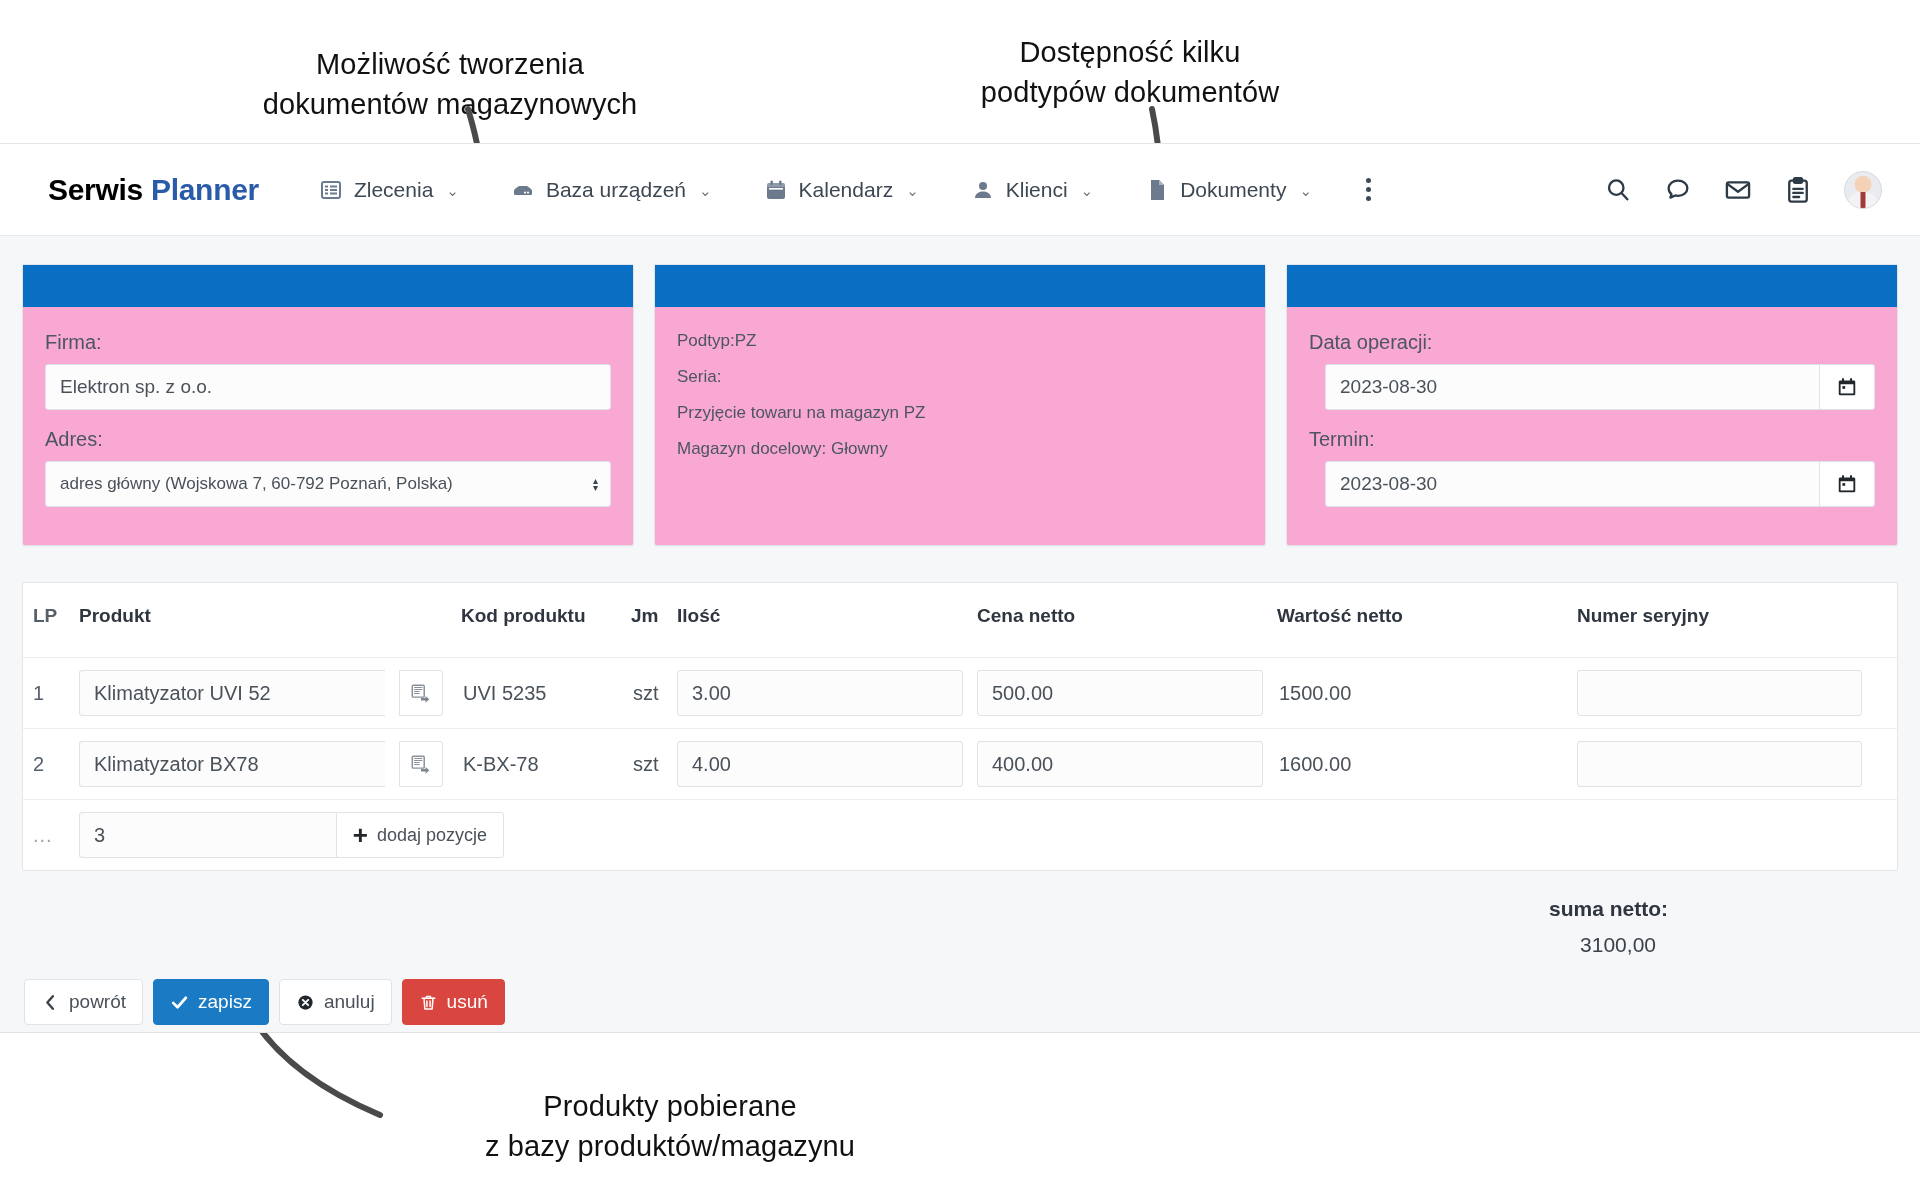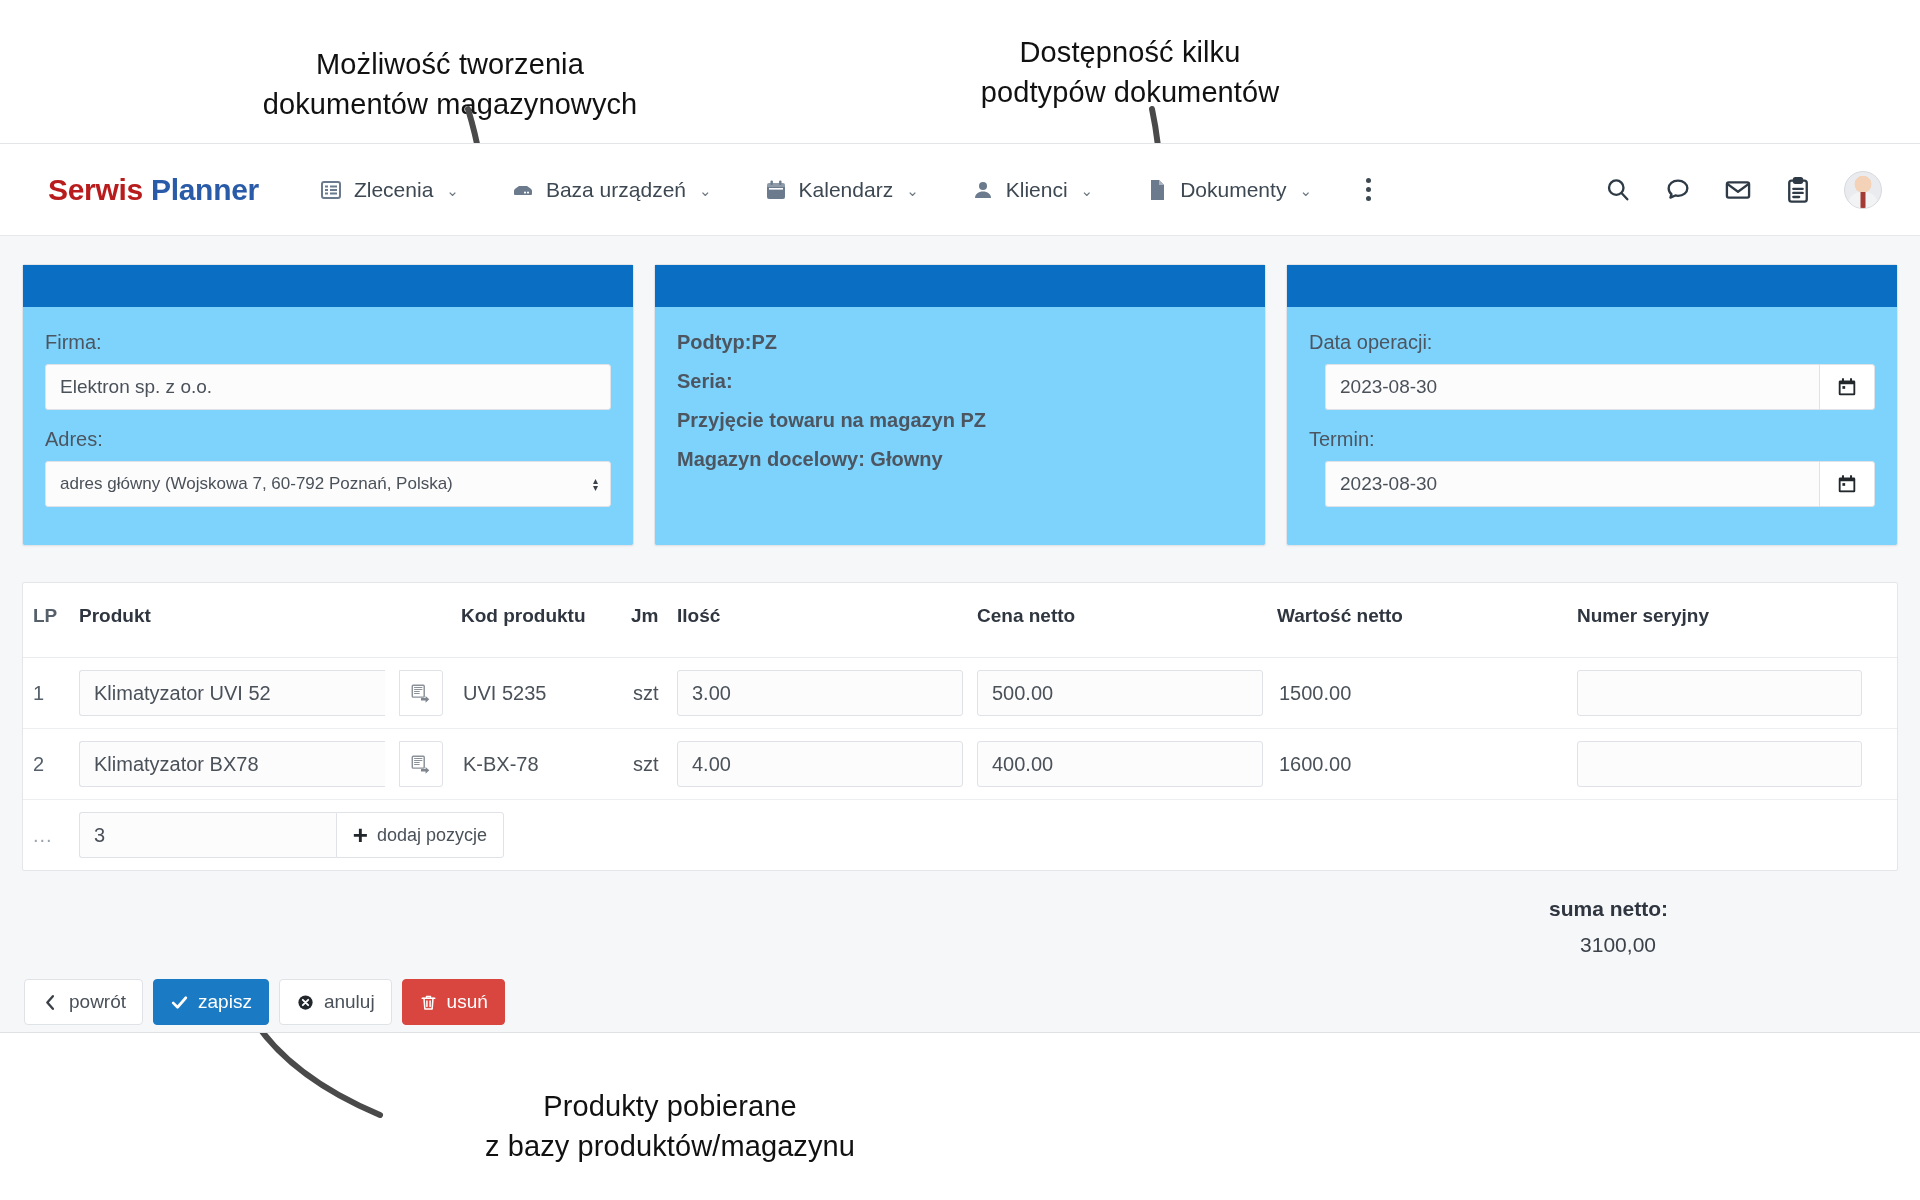--- a/index.html
+++ b/index.html
@@ -52,21 +52,21 @@
     align-items: center;
     padding: 0 22px 0 48px;
   }
   #logo {
     font-size: 30px;
     font-weight: bold;
     letter-spacing: -0.3px;
     margin-right: 34px;
     white-space: nowrap;
   }
-  #logo .l1 { color: #b91c1c; }
+  #logo .l1 { color: #000000; }
   #logo .l2 { color: #2a5ba8; }
 
   .nav-items { display: flex; align-items: center; flex: 1; }
   .nav-item {
     display: flex; align-items: center;
     gap: 11px;
     padding: 0 26px;
     color: #3d4852;
     font-size: 21px;
     cursor: pointer;
@@ -106,21 +106,21 @@
     width: 5px; height: 20px; background: #a33a35;
   }
 
   
   #content { padding: 28px 22px 0 22px; }
 
   
   #cards { display: flex; gap: 20px; }
   .card {
     flex: 1;
-    background: #7dd3fc;
+    background: #f9a8d4;
     border: 1px solid #e2e4e7;
     border-radius: 3px;
     box-shadow: 0 1px 2px rgba(0,0,0,0.04);
     min-height: 282px;
   }
   .card-head { height: 42px; background: #0a6fc2; }
   .card-body { padding: 24px 22px 20px 22px; }
   .fld-label {
     color: #4c5560; font-size: 20px; margin-bottom: 10px; display: block;
   }
@@ -141,21 +141,21 @@
     border-radius: 3px;
     font-size: 17px; color: #4a5159;
     padding: 0 38px 0 14px;
     display: flex; align-items: center;
     position: relative;
   }
   .select-input .spin {
     position: absolute; right: 12px; top: 50%; transform: translateY(-50%);
     display: flex; flex-direction: column; gap: 3px; color: #3b4149; font-size: 10px; line-height: 7px;
   }
-  .info-line { color: #4c5560; font-size: 20px; margin-bottom: 16px; font-weight: bold; }
+  .info-line { color: #4c5560; font-size: 17px; margin-bottom: 16px; }
   .info-line:last-child { margin-bottom: 0; }
 
   .date-wrap { display: flex; margin-bottom: 18px; }
   .date-wrap .txt-input { margin-bottom: 0; border-right: none; border-radius: 3px 0 0 3px; margin-left: 16px; }
   .cal-btn {
     width: 56px; height: 46px;
     background: #ffffff; border: 1px solid #dfe2e6; border-radius: 0 3px 3px 0;
     display: flex; align-items: center; justify-content: center; cursor: pointer;
     flex: 0 0 56px;
   }

